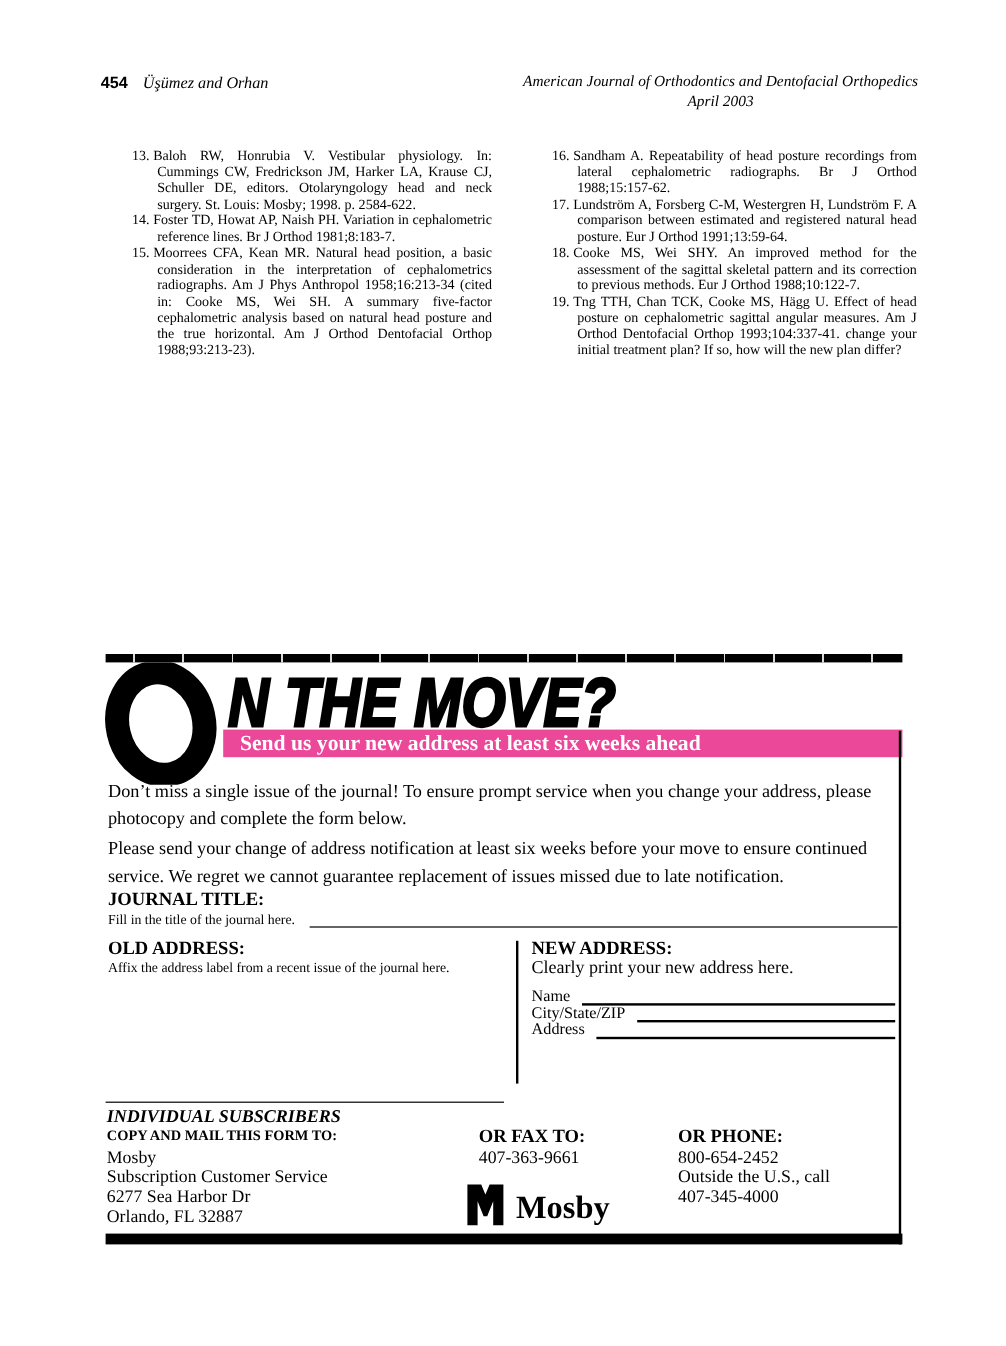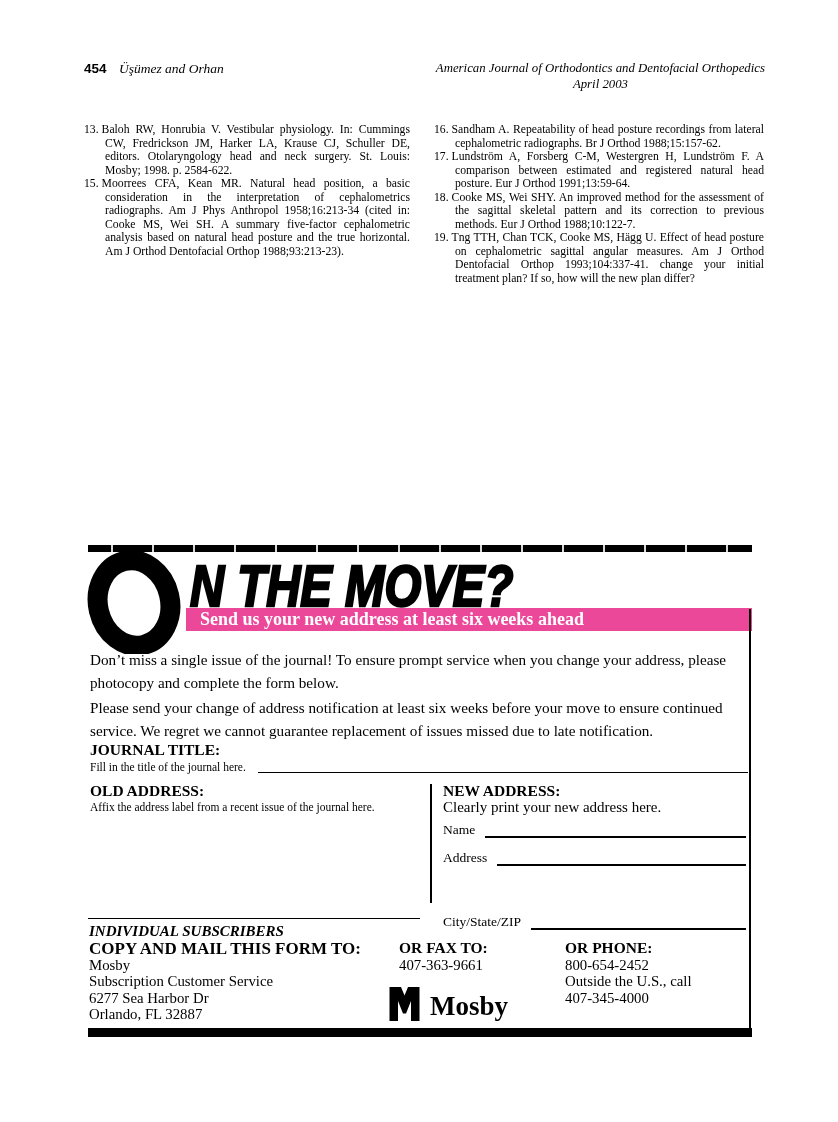--- a/index.html
+++ b/index.html
@@ -15,21 +15,21 @@
   .hdr-left { position:absolute; left:84px; top:61px; font-size:13.5px; white-space:nowrap; }
   .hdr-left .pnum { font-family:"Liberation Sans", sans-serif; font-weight:bold; }
   .hdr-left .auth { font-style:italic; margin-left:9px; }
   .hdr-right { position:absolute; right:73px; top:60px; text-align:center; font-style:italic;
                font-size:12.8px; line-height:16px; }
 
   
   .refs { position:absolute; top:123px; font-size:11.7px; line-height:13.5px; text-align:justify; }
   .refs-left  { left:84px;  width:326px; }
   .refs-right { left:434px; width:330px; }
-  .ref { padding-left:21px; text-indent:-21px; }
+  .ref { padding-left:21px; text-indent:-21px;margin-left:26px; }
   .ref .num { padding-right:3px; }
 
   
   .bar-top {
     position:absolute; left:88px; top:545px; width:664px; height:7px; background:#000;
     background-image:repeating-linear-gradient(90deg, rgba(255,255,255,0) 0 23px,
       rgba(255,255,255,.85) 23px 24.5px, rgba(255,255,255,0) 24.5px 41px);
   }
   .bar-bottom { position:absolute; left:88px; top:1028px; width:664px; height:9px; background:#000; }
   .border-right { position:absolute; left:749px; top:609px; width:2px; height:428px; background:#000; }
@@ -58,25 +58,25 @@
   .old-hint  { position:absolute; left:90px; top:801px; font-size:11.5px; }
   .v-div     { position:absolute; left:430px; top:784px; width:1.5px; height:119px; background:#000; }
   .new-label { position:absolute; left:443px; top:782px; font-weight:bold; font-size:15.5px; }
   .new-hint  { position:absolute; left:443px; top:799px; font-size:15px; }
 
   .field-row { position:absolute; left:443px; width:303px; display:flex; align-items:flex-end;
                font-size:13.5px; }
   .field-row .blank { flex:1; border-bottom:2px solid #000; margin-left:10px; height:3px; }
   .row-name    { top:822px; }
   .row-address { top:850px; }
-  .row-city    { top:914px;justify-content:flex-end; }
+  .row-city    { top:836px;justify-content:flex-end; }
 
   .sub-rule    { position:absolute; left:88px; top:918px; width:332px; border-top:1.5px solid #000; }
   .sub-heading { position:absolute; left:89px; top:923px; font-weight:bold; font-style:italic; font-size:15px; white-space:nowrap; }
-  .mail-label  { position:absolute; left:89px; top:939px; font-weight:bold; font-size:17px; white-space:nowrap; }
+  .mail-label  { position:absolute; left:89px; top:939px; font-weight:bold; font-size:12px; white-space:nowrap; }
   .mail-lines  { position:absolute; left:89px; top:957px; font-size:14.8px; line-height:16.4px; }
   .fax-label   { position:absolute; left:399px; top:939px; font-weight:bold; font-size:15.5px; }
   .fax-number  { position:absolute; left:399px; top:957px; font-size:14.8px; }
   .phone-label { position:absolute; left:565px; top:939px; font-weight:bold; font-size:15.5px;text-align:right; }
   .phone-lines { position:absolute; left:565px; top:957px; font-size:14.8px; line-height:16.4px; }
 
   .logo { position:absolute; left:388px; top:986px; display:flex; align-items:center; gap:9px; }
   .logo-text { font-weight:bold; font-size:27px; }
 </style>
 </head>
@@ -89,20 +89,23 @@
     <span class="auth">Üşümez and Orhan</span>
   </div>
   <div class="hdr-right">
     <div>American Journal of Orthodontics and Dentofacial Orthopedics</div>
     <div>April 2003</div>
   </div>
 
   <div class="refs refs-left">
     <div class="ref">
       <span class="num">13.</span><span>Baloh RW, Honrubia V. Vestibular physiology. In: Cummings CW, Fredrickson JM, Harker LA, Krause CJ, Schuller DE, editors. Otolaryngology head and neck surgery. St. Louis: Mosby; 1998. p. 2584-622.</span>
+    </div>
+    <div class="ref">
+      <span class="num">14.</span><span>Foster TD, Howat AP, Naish PH. Variation in cephalometric reference lines. Br J Orthod 1981;8:183-7.</span>
     </div>
     <div class="ref">
       <span class="num">15.</span><span>Moorrees CFA, Kean MR. Natural head position, a basic consideration in the interpretation of cephalometrics radiographs. Am J Phys Anthropol 1958;16:213-34 (cited in: Cooke MS, Wei SH. A summary five-factor cephalometric analysis based on natural head posture and the true horizontal. Am J Orthod Dentofacial Orthop 1988;93:213-23).</span>
     </div>
   </div>
 
   <div class="refs refs-right">
     <div class="ref">
       <span class="num">16.</span><span>Sandham A. Repeatability of head posture recordings from lateral cephalometric radiographs. Br J Orthod 1988;15:157-62.</span>
     </div>

